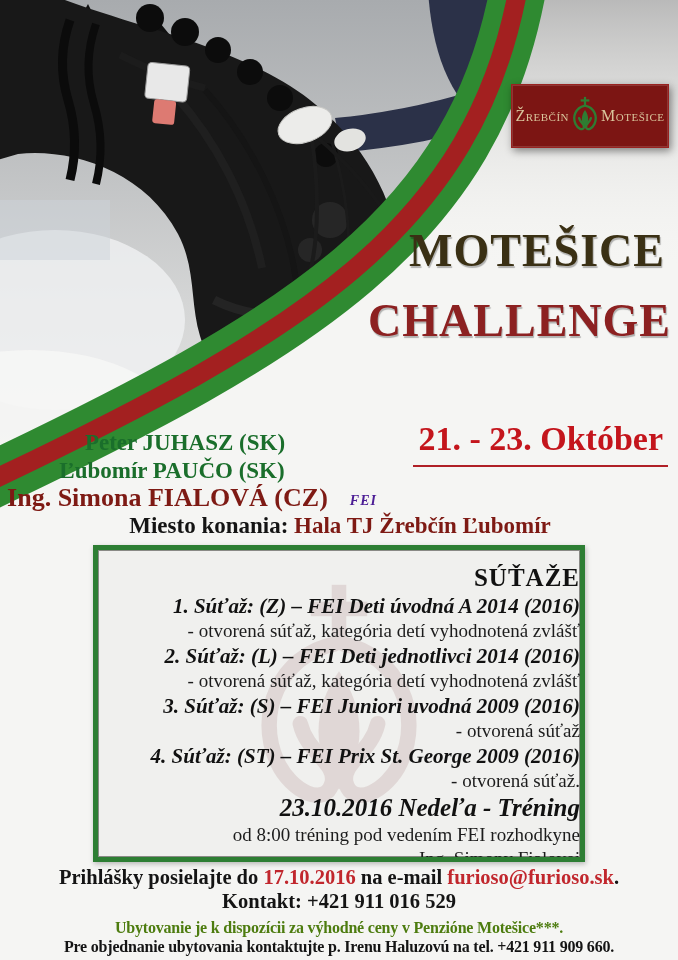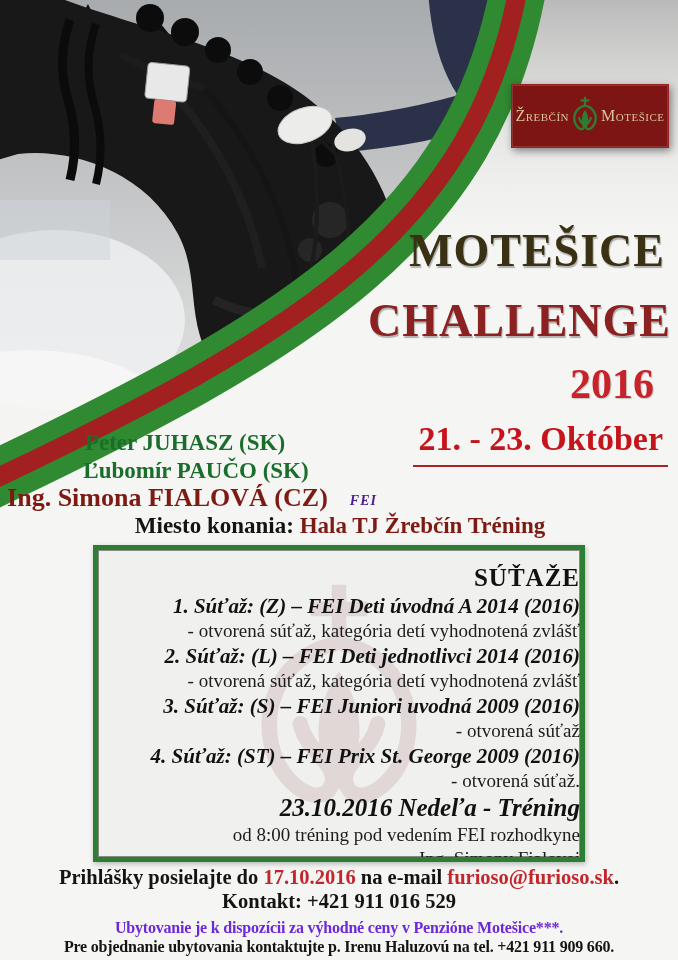--- a/index.html
+++ b/index.html
@@ -26,21 +26,21 @@
   
   .t-line{position:absolute;white-space:nowrap;font-weight:bold;}
   .t1{top:224px;right:13px;font-size:46px;color:#3a3014;letter-spacing:1px;text-shadow:1px 2px 1px rgba(0,0,0,.28);}
   .t2{top:294px;right:7px;font-size:46px;color:#8c2121;letter-spacing:1px;text-shadow:1px 2px 1px rgba(0,0,0,.28);text-align:right;}
   .t-year{top:360px;right:24px;font-size:42px;color:#c8232b;text-shadow:1px 1px 1px rgba(0,0,0,.2);}
   .t-date{top:420px;right:10px;font-size:34px;color:#c4151c;border-bottom:2px solid #b02026;padding:0 5px 7px 5px;}
 
   
   .off{position:absolute;white-space:nowrap;font-weight:bold;transform:translateX(-50%);}
   .off-1{top:430px;left:185px;font-size:23px;color:#1a6e2b;}
-  .off-2{top:458px;left:172px;font-size:23px;color:#1a6e2b;margin-left:24px;}
+  .off-2{top:458px;left:172px;font-size:23px;color:#1a6e2b;}
   .off-3{top:483px;left:192px;font-size:26px;color:#7e1a14;display:flex;align-items:center;gap:22px;}
   .fei-badge{font-size:14px;color:#4c1d95;font-style:italic;font-weight:bold;letter-spacing:1px;padding-top:6px;}
   .venue{position:absolute;top:513px;left:340px;transform:translateX(-50%);white-space:nowrap;font-size:23px;font-weight:bold;color:#141414;}
   .venue-value{color:#7e1a14;}
 
   
   .comp-box{
     position:absolute;left:93px;top:545px;width:492px;height:317px;box-sizing:border-box;
     background:#f0f0ee;border:5px solid #2d7e33;
     box-shadow:inset 0 0 0 1px #8a8a86, 1px 2px 5px rgba(0,0,0,.25);
@@ -52,21 +52,21 @@
   .comp-title{font-size:21px;font-weight:bold;font-style:italic;line-height:26px;color:#111;white-space:nowrap;}
   .comp-note{font-size:19px;line-height:24px;color:#1c1c1c;white-space:nowrap;}
   .training-title{font-size:25px;font-weight:bold;font-style:italic;line-height:30px;color:#111;}
   .training-note{font-size:19px;line-height:24px;color:#1c1c1c;}
 
   
   .f-line{position:absolute;left:0;width:100%;text-align:center;font-weight:bold;white-space:nowrap;}
   .entries{top:866px;font-size:20.5px;color:#141414;}
   .red-text{color:#c1272d;}
   .contact{top:890px;font-size:20.5px;color:#141414;}
-  .accom-1{top:919px;font-size:16px;color:#6d28d9;letter-spacing:-.2px;}
+  .accom-1{top:919px;font-size:16px;color:#4d7c0f;letter-spacing:-.2px;}
   .accom-2{top:938px;font-size:16px;color:#141414;letter-spacing:-.2px;}
 </style>
 </head>
 <body>
 
 <div class="poster">
 
   <svg class="hero" width="678" height="560" viewBox="0 0 678 560" aria-hidden="true">
     <defs>
       <linearGradient id="bgGrad" x1="0" y1="0" x2="0" y2="1">
@@ -159,33 +159,32 @@
   <div class="logo">
     <span class="logo-word">Žrebčín</span>
     <svg class="logo-emblem" viewBox="0 0 40 56">
         <use href="#emblem"></use>
       </svg>
     <span class="logo-word">Motešice</span>
   </div>
 
   <div class="t-line t1">MOTEŠICE</div>
   <div class="t-line t2">CHALLENGE</div>
-  <div class="t-line t-year">2016</div>
   <div class="t-line t-date">21. - 23. Október</div>
 
   <div class="off off-1">Peter JUHASZ (SK)</div>
   <div class="off off-2">Ľubomír PAUČO (SK)</div>
   <div class="off off-3">
     <span>Ing. Simona FIALOVÁ (CZ)</span>
     <span class="fei-badge">FEI</span>
   </div>
 
   <div class="venue">
     <span>Miesto konania:</span>
-    <span class="venue-value">Hala TJ Žrebčín Tréning</span>
+    <span class="venue-value">Hala TJ Žrebčín Ľubomír</span>
   </div>
 
   <div class="comp-box">
     <svg class="watermark" viewBox="0 0 40 56">
         <use href="#emblem"></use>
       </svg>
     <div class="comp-content">
       <div class="comp-heading">SÚŤAŽE</div>
 
       <div class="comp-title">1. Súťaž: (Z) – FEI Deti úvodná A 2014 (2016)</div>

